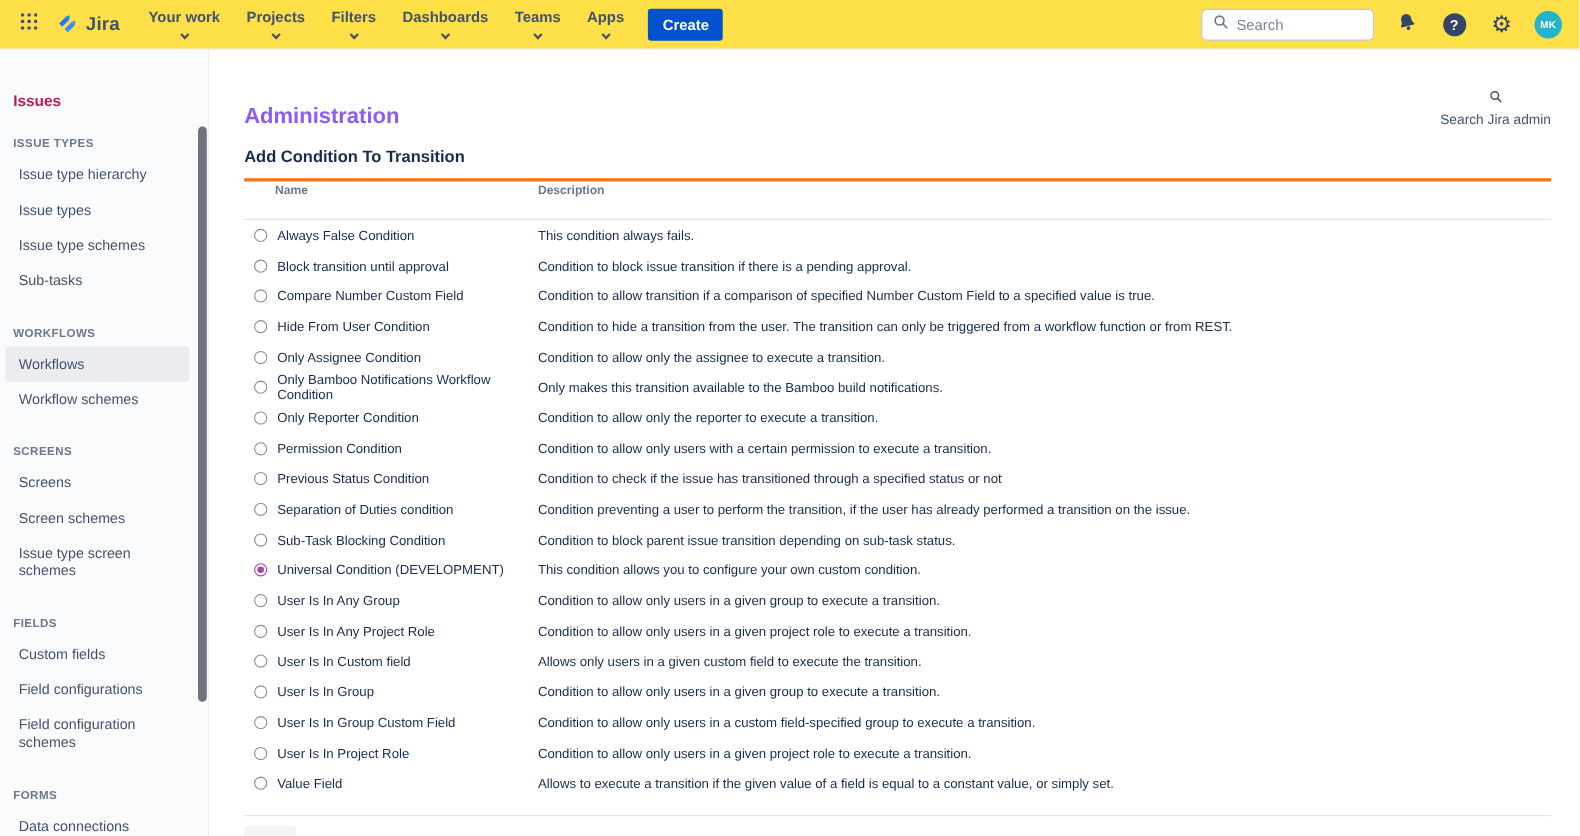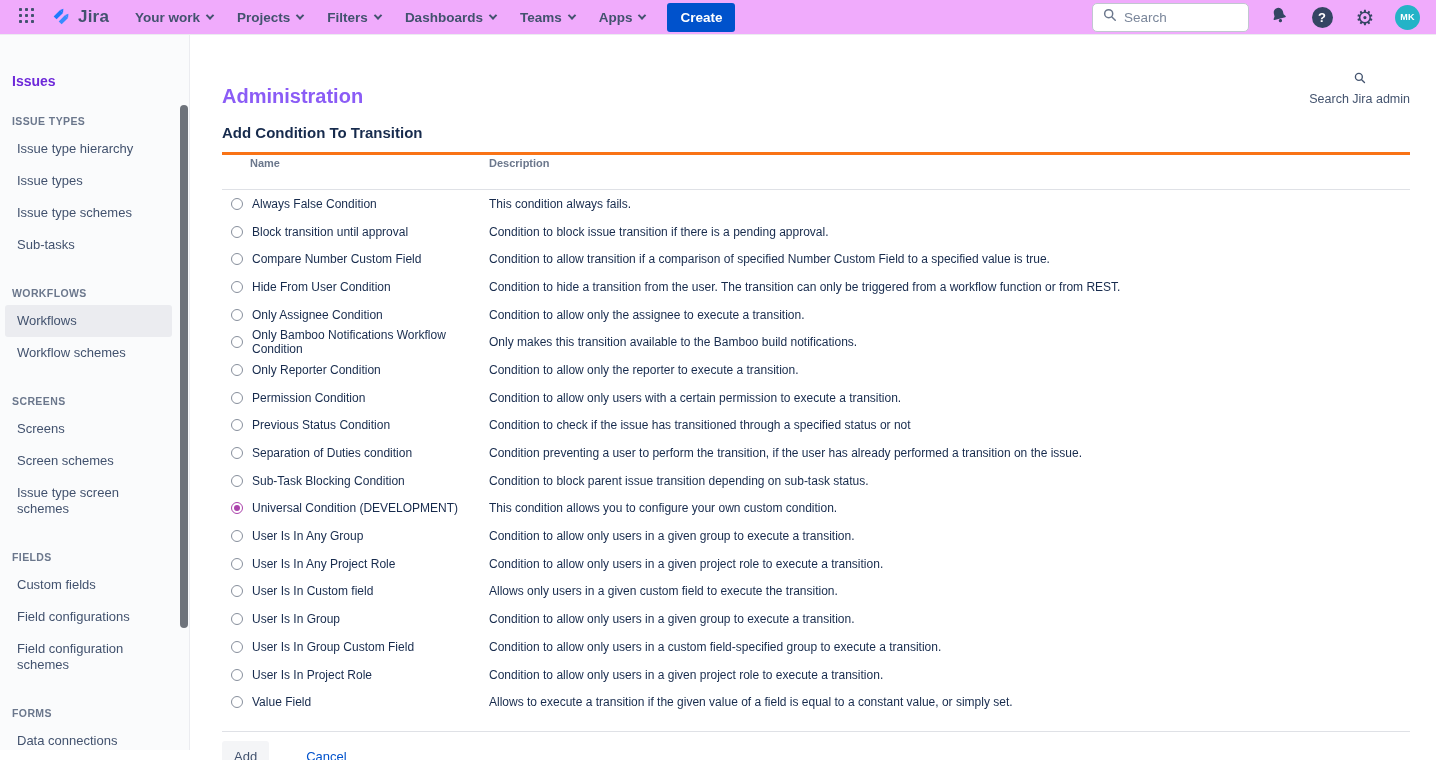--- a/index.html
+++ b/index.html
@@ -1,29 +1,29 @@
 <!DOCTYPE html>
 <html style="--brand-blue: #0052CC; --radio-accent: #AB42AB; --avatar-bg: #24B3C7;"><head>
 <meta charset="utf-8">
 <style>
   * { margin:0; padding:0; box-sizing:border-box; }
   html,body { width:1436px; height:760px; overflow:hidden; background:#fff;
     font-family:"Liberation Sans", sans-serif; color:#172B4D; }
 
   
-  .topbar { height:35px; display:flex; align-items:center; justify-content:space-between;
-    padding:0 16px 0 10px; border-bottom:1px solid #EBECF0; background:#f0abfc;gap:26px; }
+  .topbar { height:45px; display:flex; align-items:center; justify-content:space-between;
+    padding:0 16px 0 10px; border-bottom:1px solid #EBECF0; background:#fde047;gap:26px; }
   .nav-left { display:flex; align-items:center; gap:4px; }
   .appgrid-btn { width:32px; height:32px; display:flex; align-items:center; justify-content:center;
     border-radius:4px; cursor:pointer; }
   .brand { display:flex; align-items:center; gap:6px; padding:0 14px 0 4px; cursor:pointer; }
   .brand-text { font-size:17px; font-weight:700; color:#42526E; letter-spacing:.2px; }
   .main-nav { display:flex; align-items:center; gap:8px; }
   .nav-item { display:flex; align-items:center; gap:7px; padding:8px 8px; cursor:pointer;
-    font-size:13.5px; font-weight:600; color:#42526E; border-radius:4px; }
+    font-size:13.5px; font-weight:600; color:#42526E; border-radius:4px;flex-direction:column; }
   .chev { width:6px; height:6px; border-right:2px solid #42526E; border-bottom:2px solid #42526E;
     transform:rotate(45deg) translate(-1px,-1px); display:inline-block; }
   .create-btn { margin-left:10px; background:var(--brand-blue,#0052CC); color:#fff; border:none;
     font-family:inherit; font-size:13.5px; font-weight:600; padding:7px 13px; border-radius:3px; cursor:pointer; }
 
   .nav-right { display:flex; align-items:center; gap:17px; }
   .searchbox { display:flex; align-items:center; gap:7px; width:157px; height:29px;
     border:1px solid #C1C7D0; border-radius:5px; padding:0 10px; background:#fff; }
   .searchbox input { border:none; outline:none; width:100%; font-family:inherit;
     font-size:13.5px; color:#172B4D; background:transparent; }
@@ -35,21 +35,21 @@
   .avatar { width:25px; height:25px; border-radius:50%; background:var(--avatar-bg,#24B3C7);
     color:#fff; font-size:9px; font-weight:700; display:flex; align-items:center; justify-content:center;
     cursor:pointer; letter-spacing:.2px; }
 
   
   .shell { display:flex; height:715px; }
 
   
   .sidebar { position:relative; width:190px; min-width:190px; background:#FAFBFC;
     border-right:1px solid #EBECF0; padding:38px 0 0 0; overflow:hidden; }
-  .sb-title { font-size:14px; font-weight:700; color:#6d28d9; padding:0 12px; margin-bottom:8px; }
+  .sb-title { font-size:14px; font-weight:700; color:#be185d; padding:0 12px; margin-bottom:8px; }
   .sb-section-header { font-size:10.5px; font-weight:700; color:#6B778C; letter-spacing:.4px;
     padding:0 12px; margin:26px 0 6px 0; text-transform:uppercase; }
   .sb-item { font-size:13px; color:#42526E; padding:8px 12px; margin:0 17px 0 5px;
     border-radius:3px; cursor:pointer; line-height:16px; }
   .sb-item.selected { background:#EBECF0; }
   .sb-scroll-thumb { position:absolute; left:180px; top:70px; width:8px; height:523px;
     background:#6E737B; border-radius:4px; }
 
   
   .main { flex:1; padding:0 26px 0 32px; }

